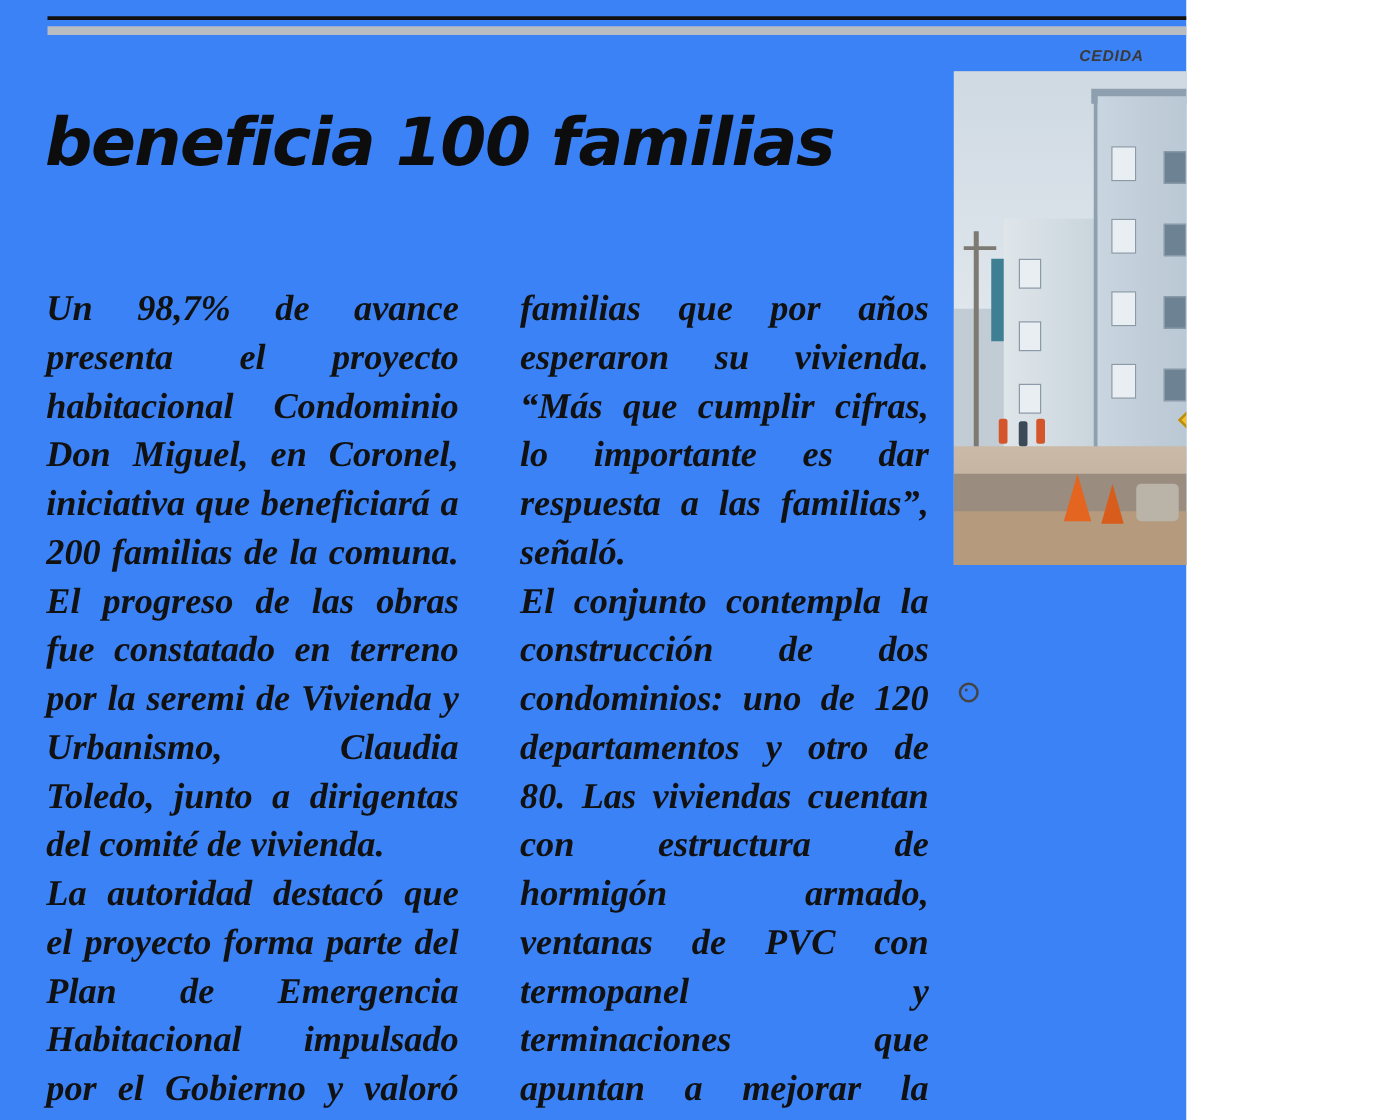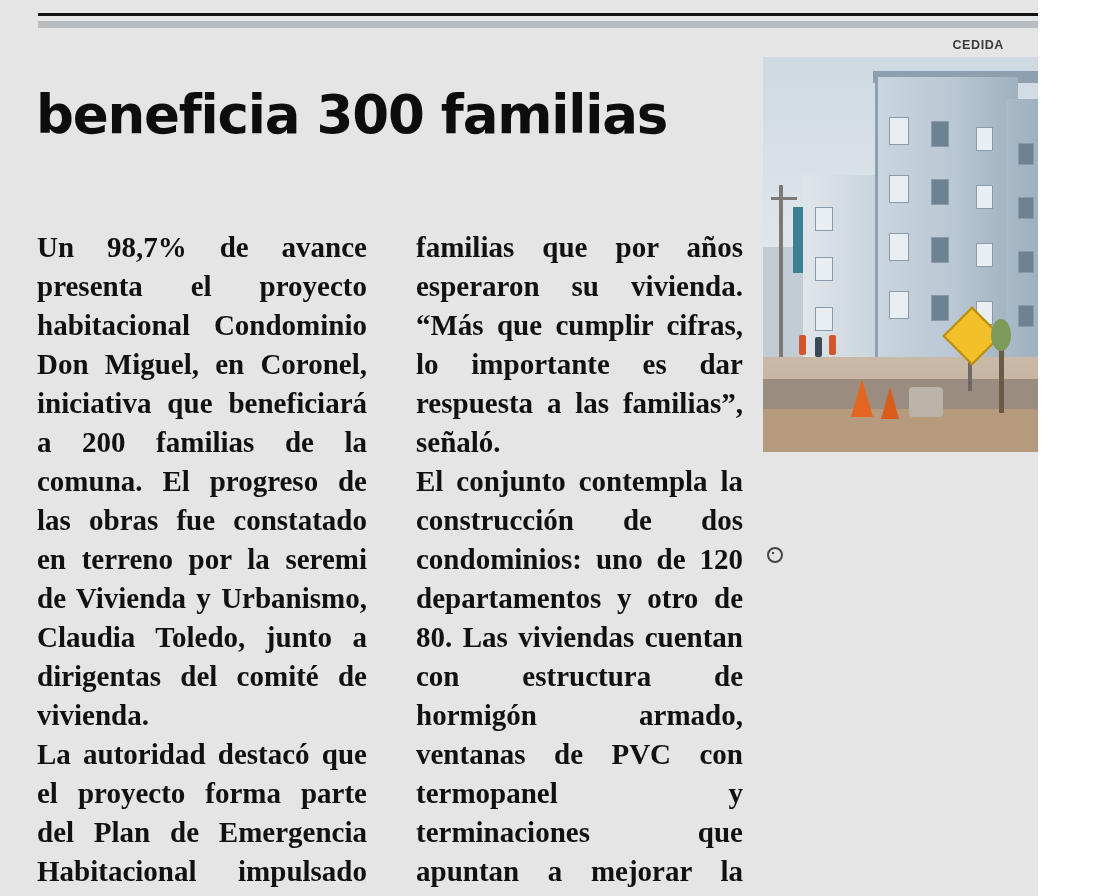--- a/index.html
+++ b/index.html
@@ -2,26 +2,27 @@
 <html><head>
 <meta charset="utf-8">
 <style>
   html, body {
     margin: 0;
     padding: 0;
     background: #ffffff;
   }
   .page {
     position: relative;
-    width: 1038px;
+    width: 949px;
     height: 896px;
-    background: #e5e5e5;
+    background: #3b82f6;
     overflow: hidden;
     font-family: "Liberation Serif", serif;
     color: #1a1a1a;
+    font-style: italic;
   }
 
   
   .top-strip {
     position: absolute;
     left: 0; top: 0;
     width: 1120px;
     height: 8px;
     overflow: hidden;
     color: #222;
@@ -201,21 +202,21 @@
   <div class="top-strip">
     <span></span>
   </div>
 
   <div class="rule-top"></div>
   <div class="rule-accent"></div>
 
   <div class="credit">CEDIDA</div>
 
   <h1 class="headline">
-    <span class="l2">beneficia 300 familias</span>
+    <span class="l2">beneficia 100 familias</span>
   </h1>
 
   <div class="photo-wrap">
     <div class="sky"></div>
 
     <div class="bld-far"></div>
     <div class="bld-teal"></div>
     <div class="bld-left"></div>
     <div class="roof"></div>
     <div class="bld-main"></div>

